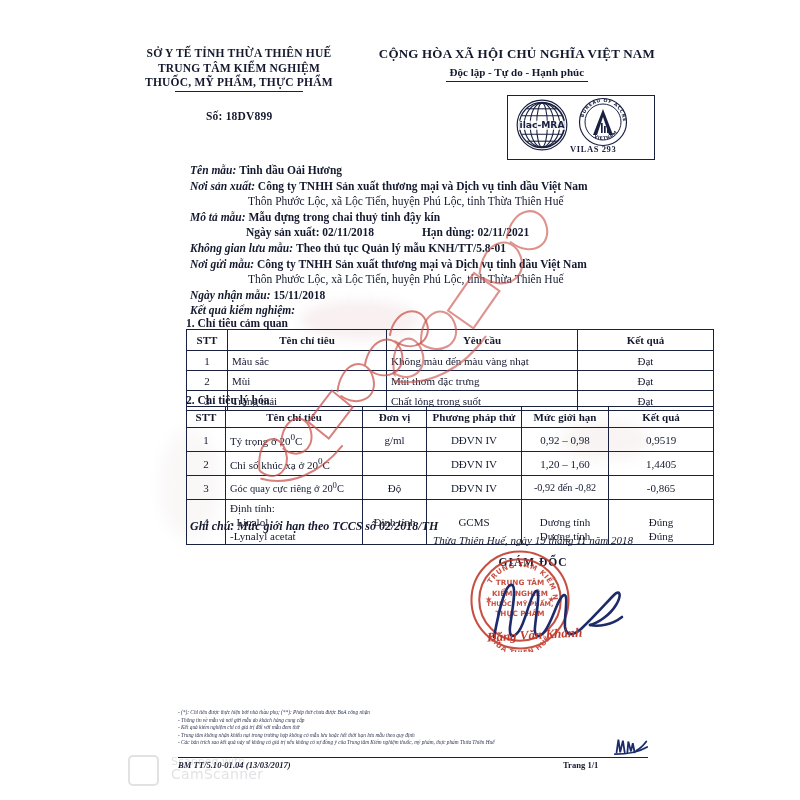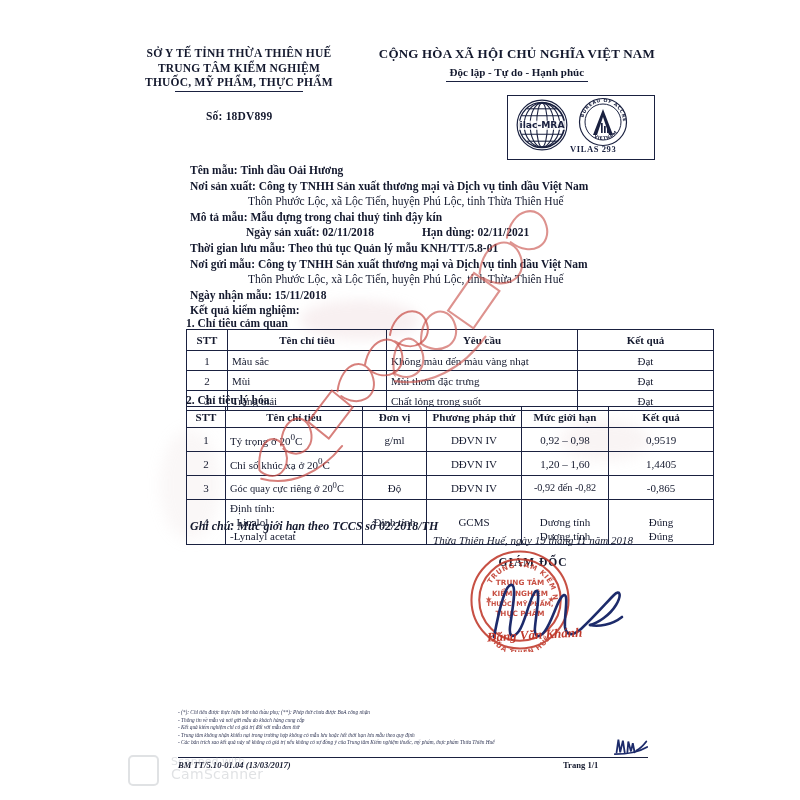--- a/index.html
+++ b/index.html
@@ -124,20 +124,21 @@
   .info {
     position: absolute;
     left: 190px; top: 163px;
     width: 470px;
     font-size: 11.5px;
     line-height: 15.6px;
   }
   .info .row { white-space: nowrap; }
   .lbl {
     font-weight: bold;
+    font-style: italic;
   }
   .val { font-weight: bold; }
   .indent { padding-left: 58px; }
   .indent2 { padding-left: 56px; }
   .gap { display: inline-block; width: 42px; }
 
   
   .sec {
     font-size: 11.5px;
     font-weight: bold;
@@ -393,21 +394,21 @@
       <span class="val">Mẫu đựng trong chai thuỷ tinh đậy kín</span>
     </div>
     <div class="row indent2">
       <span class="val">Ngày sản xuất:</span>
       <span class="val">02/11/2018</span>
       <span class="gap"></span>
       <span class="val">Hạn dùng:</span>
       <span class="val">02/11/2021</span>
     </div>
     <div class="row">
-      <span class="lbl">Thời gian lưu mẫu:</span>
+      <span class="lbl">Không gian lưu mẫu:</span>
       <span class="val">Theo thủ tục Quản lý mẫu KNH/TT/5.8-01</span>
     </div>
     <div class="row">
       <span class="lbl">Nơi gửi mẫu:</span>
       <span class="val">Công ty TNHH Sản xuất thương mại và Dịch vụ tinh dầu Việt Nam</span>
     </div>
     <div class="row indent">Thôn Phước Lộc, xã Lộc Tiến, huyện Phú Lộc, tỉnh Thừa Thiên Huế</div>
     <div class="row">
       <span class="lbl">Ngày nhận mẫu:</span>
       <span class="val">15/11/2018</span>

